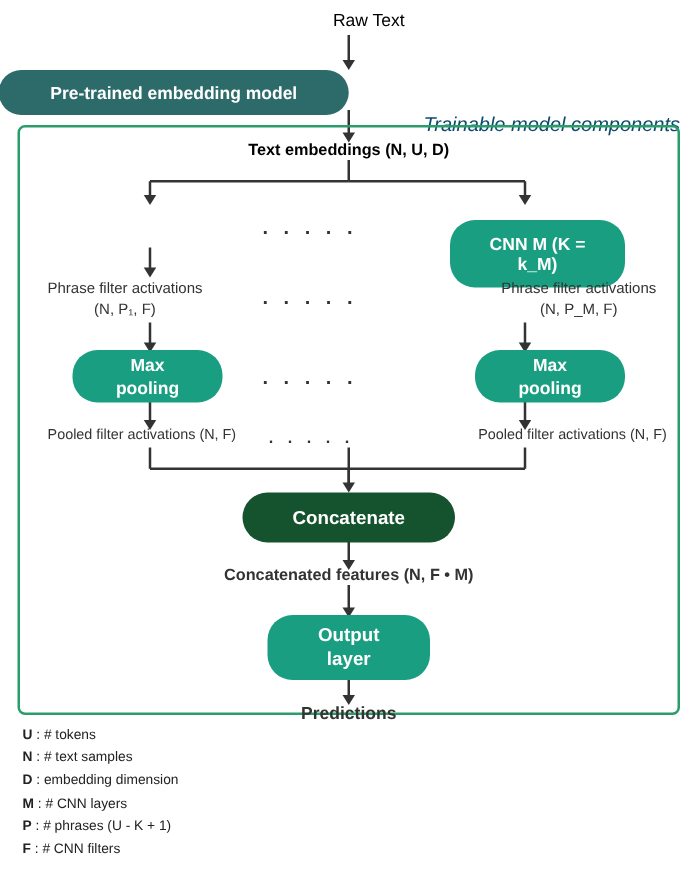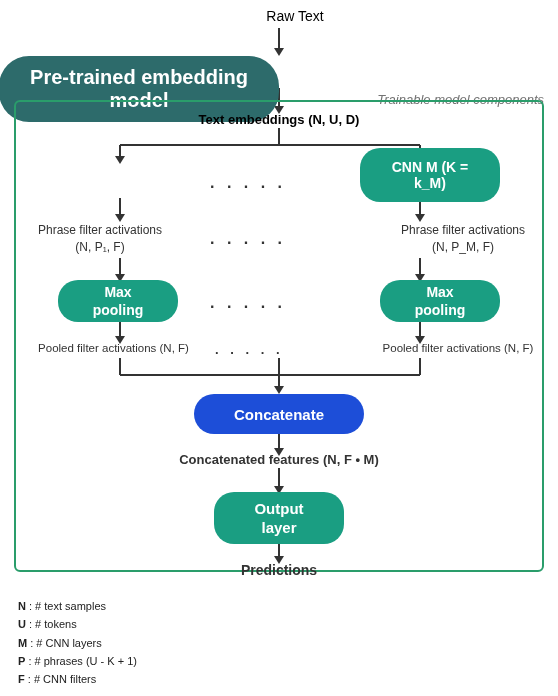--- a/index.html
+++ b/index.html
@@ -30,32 +30,32 @@
       left: 0; right: 0;
     }
 
     
     .pretrained-box {
       position: absolute;
       background: #2d6b6b;
       color: #fff;
       border-radius: 30px;
       padding: 10px 20px;
-      font-size: 20px;
+      font-size: 14px;
       font-weight: bold;
       text-align: center;
       left: 50%;
       transform: translateX(-50%);
     }
 
     
     .trainable-label {
       position: absolute;
-      color: #737373;
-      font-size: 13px;
+      color: #0c4a6e;
+      font-size: 16px;
       font-style: italic;
     }
 
     
     .trainable-border {
       position: absolute;
       border: 2px solid #2a9d6b;
       border-radius: 6px;
     }
 
@@ -93,21 +93,21 @@
       text-align: center;
       padding: 8px 14px;
       display: flex;
       align-items: center;
       justify-content: center;
     }
 
     
     .concat-box {
       position: absolute;
-      background: #1d4ed8;
+      background: #14532d;
       color: #fff;
       border-radius: 20px;
       font-size: 15px;
       font-weight: bold;
       text-align: center;
       padding: 10px 30px;
       display: flex;
       align-items: center;
       justify-content: center;
     }
@@ -234,21 +234,21 @@
 
   <div class="trainable-label" style="top:92px; right:14px;">Trainable model components</div>
 
   <div class="trainable-border" style="top:100px; left:14px; right:14px; height:472px;"></div>
 
   <div class="text-embed-label bold-label" style="top:112px; left:0; right:0; text-align:center;">Text embeddings (N, U, D)</div>
 
 
   <div class="dots" style="top:174px; left:210px;">. . . . .</div>
 
-  <div class="cnn-box" style="top:148px; right:58px; width:140px; height:54px;">CNN M (K = k_M)</div>
+  <div class="cnn-box" style="top:176px; right:58px; width:140px; height:54px;">CNN M (K = k_M)</div>
 
   <div class="label-text" style="top:222px; left:30px; width:140px; text-align:center; line-height:1.4;">
     <span style="white-space:pre-line;">Phrase filter activations
 (N, P₁, F)</span>
   </div>
 
   <div class="dots" style="top:230px; left:210px;">. . . . .</div>
 
   <div class="label-text" style="top:222px; right:20px; width:150px; text-align:center; line-height:1.4;">
     <span style="white-space:pre-line;">Phrase filter activations
@@ -278,20 +278,21 @@
   <div class="label-text bold-label" style="top:452px; left:0; right:0; text-align:center; font-size:13px;">Concatenated features (N, F • M)</div>
 
   <div class="output-box" style="top:492px; left:50%; transform:translateX(-50%); width:130px; height:52px; flex-direction:column;">
     <div style="white-space:pre-line; text-align:center; line-height:1.3;">Output
 layer</div>
   </div>
 
   <div class="label-text bold-label" style="top:562px; left:0; right:0; text-align:center; font-size:14px; font-weight:bold;">Predictions</div>
 
   <div class="legend" style="bottom:8px; left:18px; line-height:1.65;">
+    <div><span>U</span> :  # tokens</div>
     <div><span>N</span> :  # text samples</div>
-    <div><span>U</span> :  # tokens</div>
+    <div><span>D</span> :  embedding dimension</div>
     <div><span>M</span> :  # CNN layers</div>
     <div><span>P</span> :  # phrases (U - K + 1)</div>
     <div><span>F</span> :  # CNN filters</div>
   </div>
 
 </div>
 
 </body></html>

